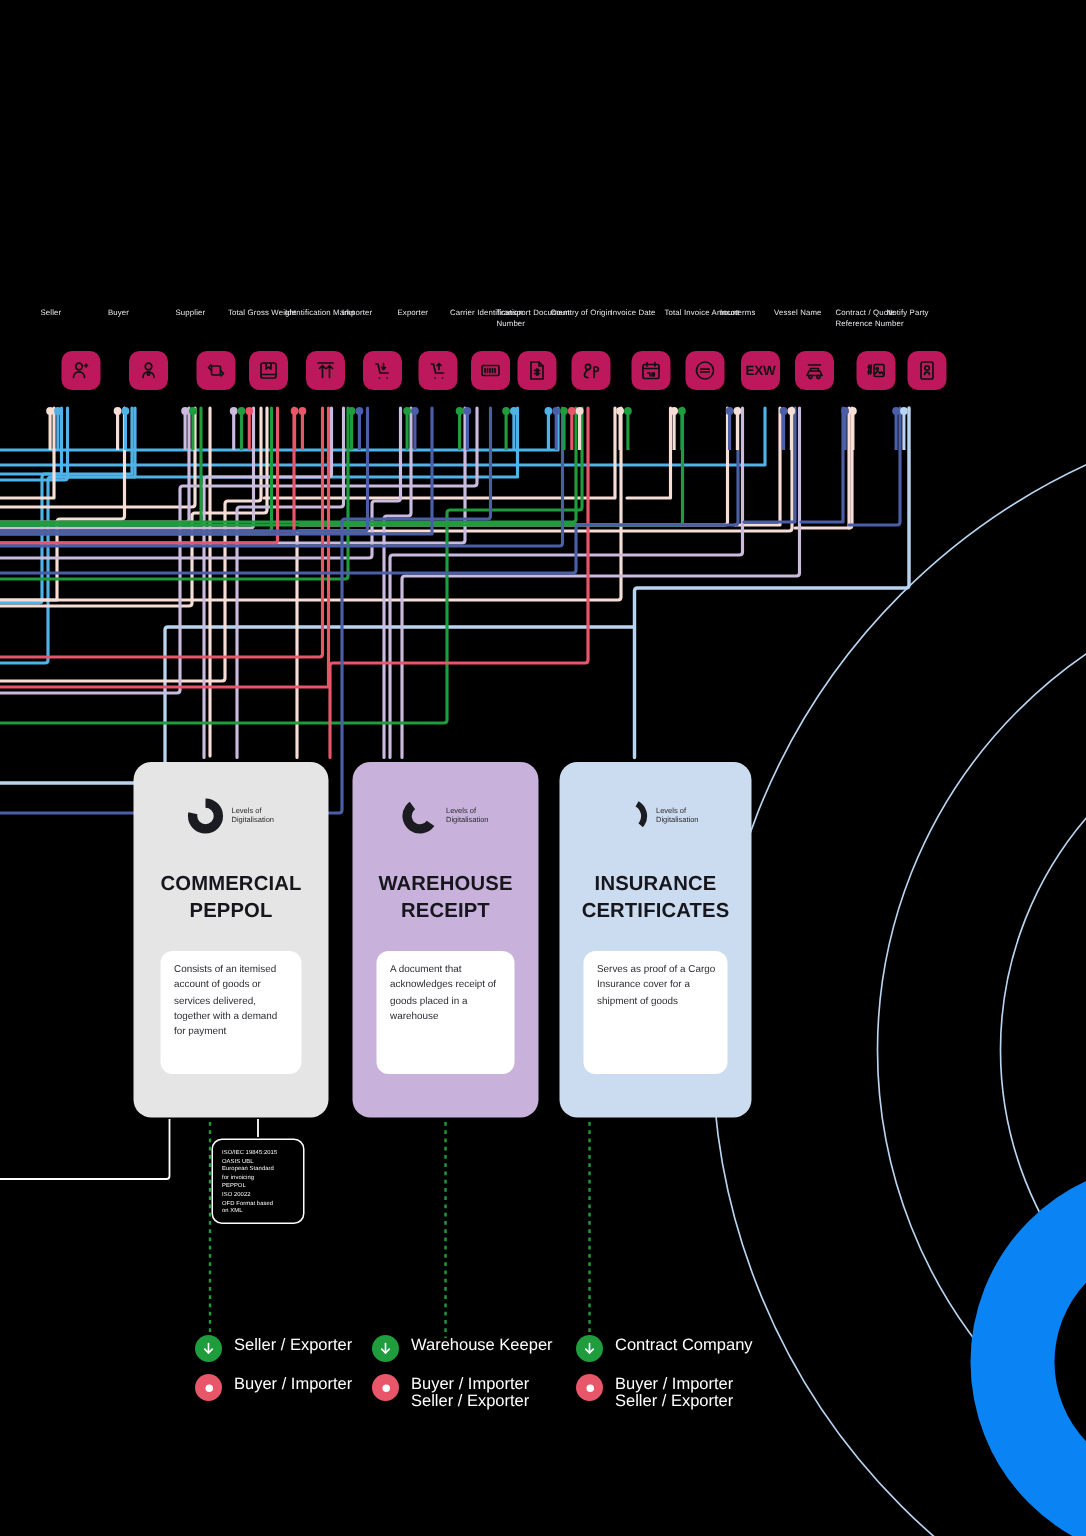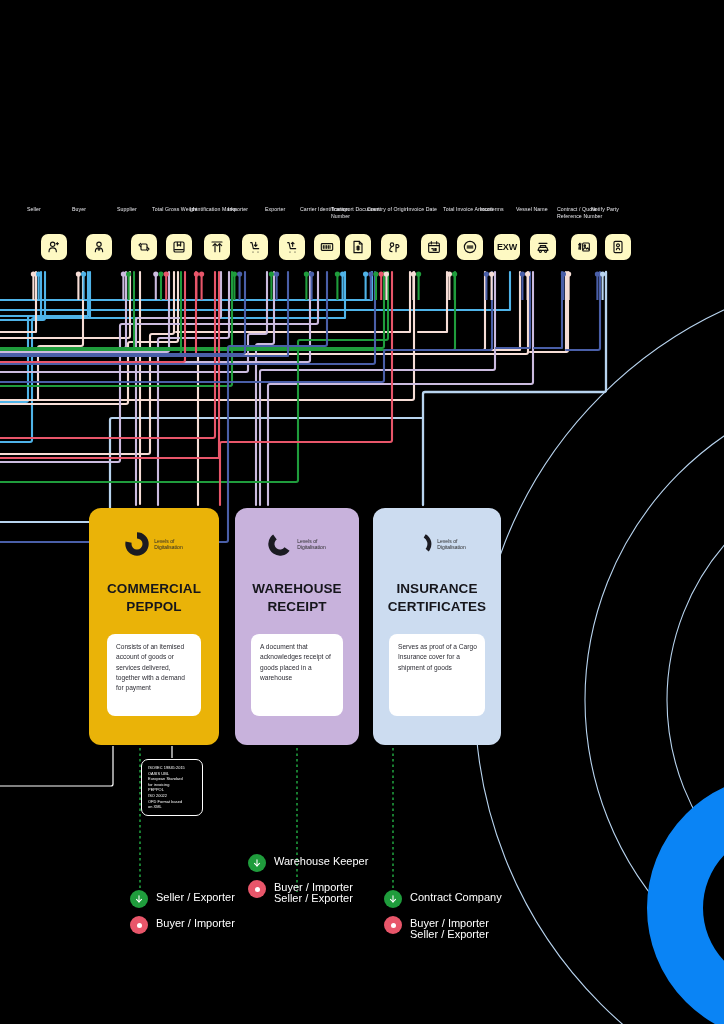--- a/index.html
+++ b/index.html
@@ -20,33 +20,33 @@
   
   .icon-row { position:absolute; left:0; top:206px; width:724px; height:80px; }
   .icon-cell { position:absolute; width:62px; text-align:center; }
   .icon-label {
     font-size:5.2px; line-height:6.6px; color:#e9e9ee;
     letter-spacing:.1px; height:26px; display:block;
     font-family:"Liberation Sans", sans-serif;
   }
   .icon-box {
     width:26px; height:26px; margin:2px auto 0;
-    background:#fef9c3; border-radius:7px;
+    background:#be185d; border-radius:7px;
     display:flex; align-items:center; justify-content:center;
   }
   .icon-box svg { display:block; }
   .icon-box .exw-txt { font-size:9px; font-weight:700; color:#111; letter-spacing:-.2px; }
 
   
   .card {
     position:absolute; width:128px; height:237px;
     border-radius:12px; padding:0;
     display:flex; flex-direction:column; align-items:center;
   }
-  .card.pink  { background:#eab308; left:89px;  top:508px; width:130px; }
+  .card.pink  { background:#e5e5e5; left:89px;  top:508px; width:130px; }
   .card.lilac { background:#c8b2dc; left:235px; top:508px; width:124px; }
   .card.blue  { background:#ccdcf0; left:373px; top:508px; width:128px; }
 
   .digi-wrap { display:flex; align-items:center; gap:5px; margin-top:24px; }
   .digi-label { font-size:5px; line-height:6.4px; color:#2a2a2a; }
   .card-title {
     margin-top:24px; text-align:center;
     font-size:13.5px; line-height:18px; font-weight:700;
     color:#16161c; letter-spacing:.1px;
   }
@@ -500,21 +500,21 @@
         </div>
         <div class="legend-text">Seller / Exporter</div>
       </div>
       <div class="legend-row">
         <div class="badge red" style="background: rgb(232, 86, 106);">
           <span class="dot"></span>
         </div>
         <div class="legend-text">Buyer / Importer</div>
       </div>
     </div>
-  <div class="legend-group" style="left:248px; top:854px;">
+  <div class="legend-group" style="left:248px; top:890px;">
       <div class="legend-row">
         <div class="badge green" style="background: rgb(31, 156, 60);">
           <svg width="10" height="10" viewBox="0 0 24 24" fill="none" stroke="#fff" stroke-width="2.6" stroke-linecap="round" stroke-linejoin="round">
             <path d="M12 4v15"></path>
             <path d="M6 13l6 6 6-6"></path>
           </svg>
         </div>
         <div class="legend-text">Warehouse Keeper</div>
       </div>
       <div class="legend-row">

